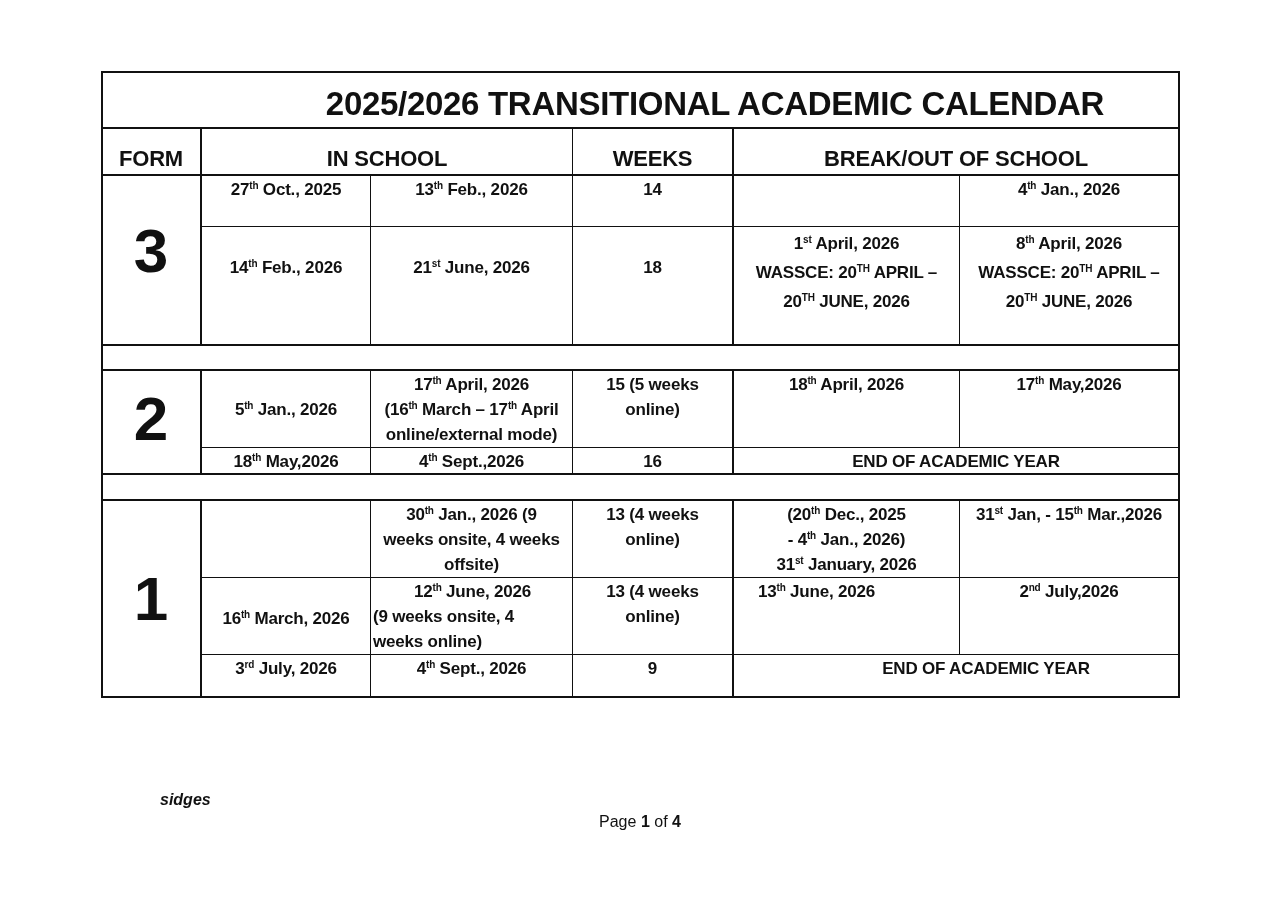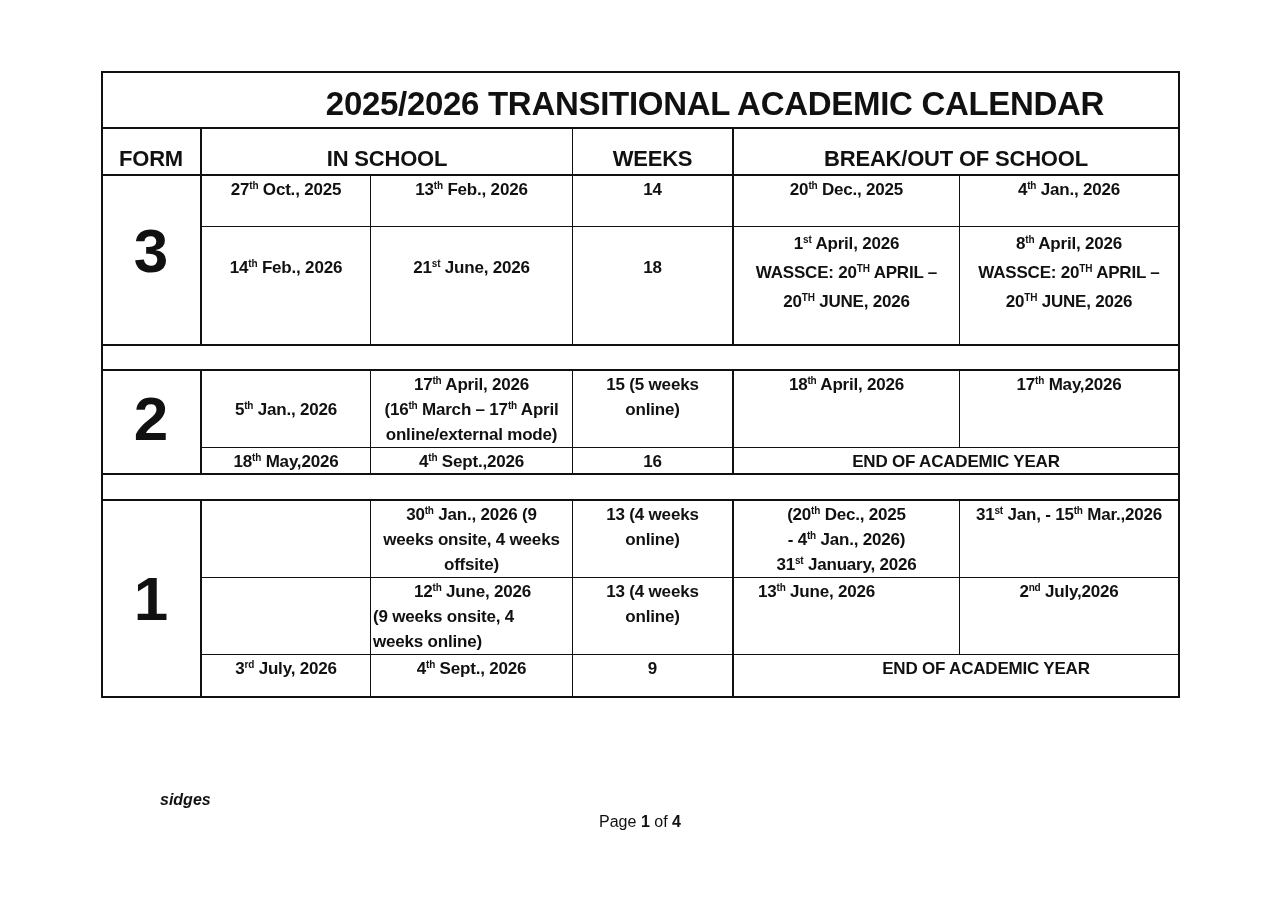--- a/index.html
+++ b/index.html
@@ -89,23 +89,20 @@
 
   <div class="cell top" style="left:202px;top:177px;width:168px;height:49px;">
       <span>27<sup>th</sup> Oct., 2025</span>
     </div>
   <div class="cell top" style="left:371px;top:177px;width:201px;height:49px;">
       <span>13<sup>th</sup> Feb., 2026</span>
     </div>
   <div class="cell top" style="left:573px;top:177px;width:159px;height:49px;">
       <span>14</span>
     </div>
-  <div class="cell top" style="left:734px;top:177px;width:225px;height:49px;">
-      <span>20<sup>th</sup> Dec., 2025</span>
-    </div>
   <div class="cell top" style="left:960px;top:177px;width:218px;height:49px;">
       <span>4<sup>th</sup> Jan., 2026</span>
     </div>
 
   <div class="cell mid" style="left:202px;top:227px;width:168px;height:80px;">
       <span>14<sup>th</sup> Feb., 2026</span>
     </div>
   <div class="cell mid" style="left:371px;top:227px;width:201px;height:80px;">
       <span>21<sup>st</sup> June, 2026</span>
     </div>
@@ -174,20 +171,23 @@
     </div>
   <div class="cell top" style="left:734px;top:502px;width:225px;height:76px;">
       <span>(20<sup>th</sup> Dec., 2025</span>
       <span>-    4<sup>th</sup> Jan., 2026)</span>
       <span>31<sup>st</sup> January, 2026</span>
     </div>
   <div class="cell top" style="left:960px;top:502px;width:218px;height:76px;">
       <span>31<sup>st</sup> Jan, - 15<sup>th</sup> Mar.,2026</span>
     </div>
 
+  <div class="cell mid" style="left:202px;top:578px;width:168px;height:76px;padding-top:4px;">
+      <span>16<sup>th</sup> March, 2026</span>
+    </div>
   <div class="cell top left" style="left:373px;top:579px;width:199px;height:76px;">
       <span style="align-self: center;">12<sup>th</sup> June, 2026</span>
       <span>(9 weeks onsite, 4</span>
       <span>weeks online)</span>
     </div>
   <div class="cell top" style="left:573px;top:579px;width:159px;height:76px;">
       <span>13 (4 weeks</span>
       <span>online)</span>
     </div>
   <div class="cell top" style="left:734px;top:579px;width:225px;height:76px;padding-right:60px;">

